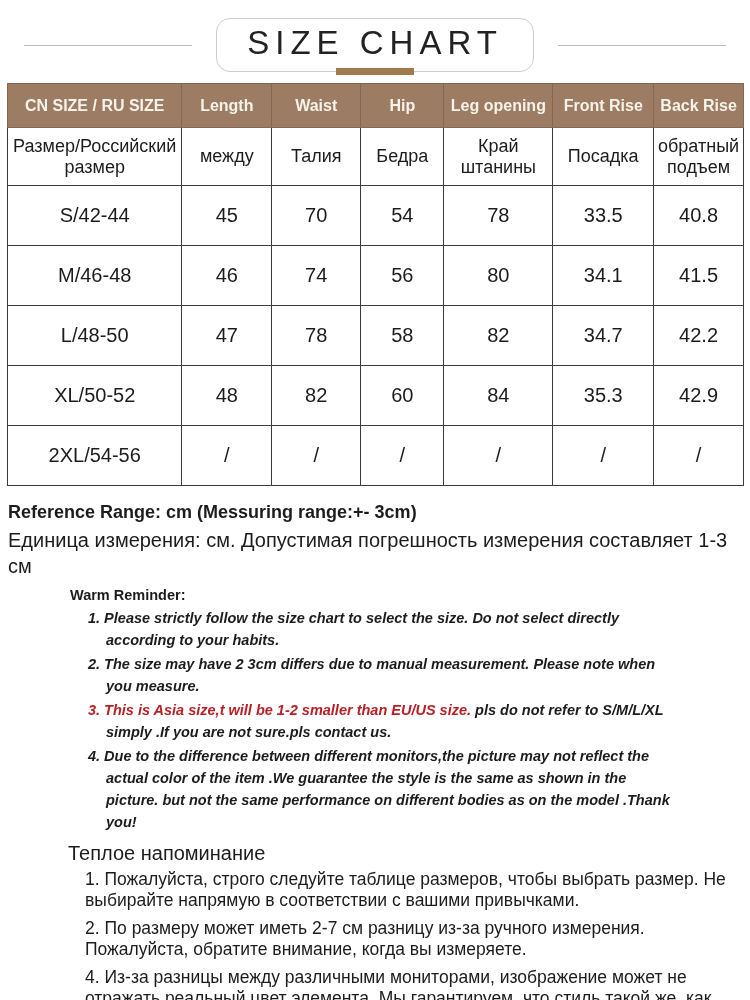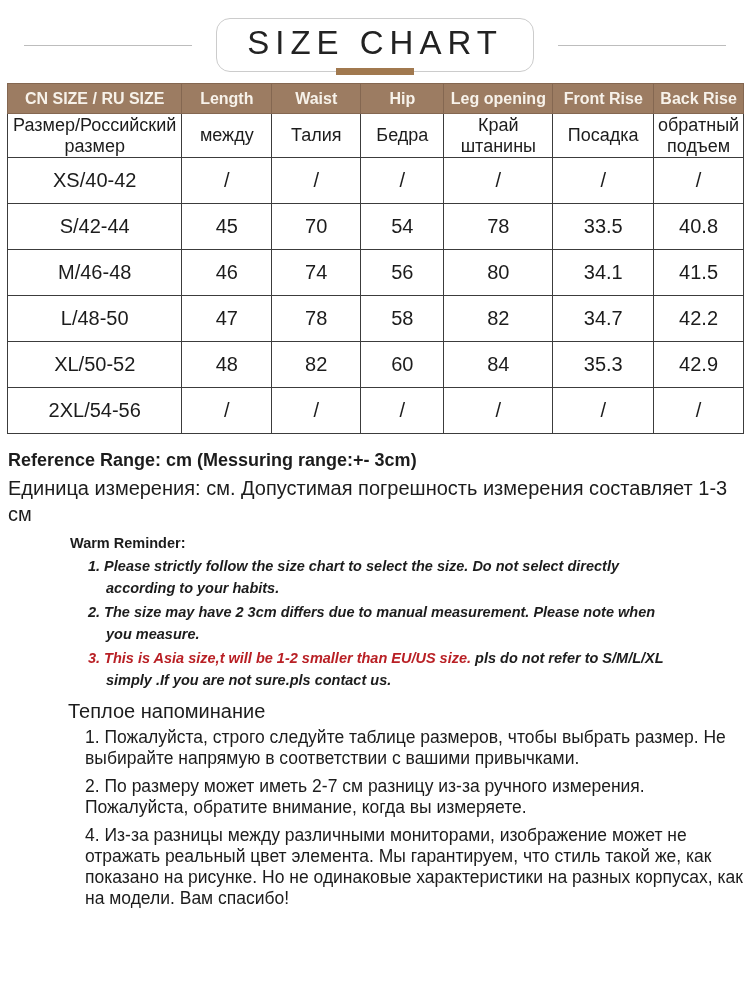--- a/index.html
+++ b/index.html
@@ -11,21 +11,21 @@
   
   .title-row{display:flex;align-items:center;justify-content:center;margin-top:20px;height:50px;}
   .side-line{height:1px;background:#bdbdbd;width:168px;flex:0 0 auto;}
   .title-box{position:relative;border:1px solid #cccccc;border-radius:14px;
     padding:5px 30px 9px 30px;margin:0 24px;background:#fff;}
   .title-text{font-size:33px;letter-spacing:6px;color:#222;font-weight:500;white-space:nowrap;}
   .title-bar{position:absolute;bottom:-4px;left:50%;transform:translateX(-50%);
     width:78px;height:7px;background:#a1794f;}
   
   table{border-collapse:collapse;table-layout:fixed;width:737px;margin:13px 0 0 7px;}
-  th,td{border:1px solid #3c3c3c;text-align:center;vertical-align:middle;padding:0 2px;overflow:hidden;margin-top:20px;}
+  th,td{border:1px solid #3c3c3c;text-align:center;vertical-align:middle;padding:7px 2px;overflow:hidden;margin-top:20px;}
   thead th{background:#9c7c62;color:#f7f2ea;font-size:16px;font-weight:700;height:29px;
     border-color:#846751;}
   tr.ru-head td{height:43px;font-size:18px;line-height:1.15;font-weight:400;}
   tbody tr.data-row td{height:45px;font-size:20px;font-weight:400;}
   tbody td.size-cell{font-size:21px;}
   
   .ref-en{margin:14px 0 0 8px;font-size:18px;font-weight:700;line-height:24px;}
   .ref-ru{margin:3px 0 6px 8px;font-size:20px;font-weight:400;line-height:26px;}
   .warm-heading{margin:6px 0 0 70px;font-size:14.5px;font-weight:700;line-height:20px;}
   .en-items{margin:2px 0 0 88px;width:585px;font-size:14.5px;font-weight:700;line-height:22px;}
@@ -74,29 +74,20 @@
     <tr class="ru-head">
       <td>Размер/Российский размер</td>
       <td>между</td>
       <td>Талия</td>
       <td>Бедра</td>
       <td>Край штанины</td>
       <td>Посадка</td>
       <td>обратный подъем</td>
     </tr>
     <tr class="data-row">
-      <td class="size-cell">XS/40-42</td>
-      <td>/</td>
-      <td>/</td>
-      <td>/</td>
-      <td>/</td>
-      <td>/</td>
-      <td>/</td>
-    </tr>
-    <tr class="data-row">
       <td class="size-cell">S/42-44</td>
       <td>45</td>
       <td>70</td>
       <td>54</td>
       <td>78</td>
       <td>33.5</td>
       <td>40.8</td>
     </tr>
     <tr class="data-row">
       <td class="size-cell">M/46-48</td>
@@ -138,20 +129,21 @@
 </table>
 
 <div class="ref-en">Reference Range: cm (Messuring range:+- 3cm)</div>
 <div class="ref-ru">Единица измерения: см. Допустимая погрешность измерения составляет 1-3 см</div>
 
 <div class="warm-heading">Warm Reminder:</div>
 <div class="en-items">
   <p class="en-item">1. Please strictly follow the size chart to select the size. Do not select directly according to your habits.</p>
   <p class="en-item">2. The size may have 2 3cm differs due to manual measurement. Please note when you measure.</p>
   <p class="en-item"><span class="red">3. This is Asia size,t will be 1-2 smaller than EU/US size.</span><span class="blk"> pls do not refer to S/M/L/XL simply .If you are not sure.pls contact us.</span></p>
+  <p class="en-item">4. Due to the difference between different monitors,the picture may not reflect the actual color of the item .We guarantee the style is the same as shown in the picture. but not the same performance on different bodies as on the model .Thank you!</p>
 </div>
 
 <div class="ru-heading">Теплое напоминание</div>
 <div class="ru-items">
   <p class="ru-item">1. Пожалуйста, строго следуйте таблице размеров, чтобы выбрать размер. Не выбирайте напрямую в соответствии с вашими привычками.</p>
   <p class="ru-item">2. По размеру может иметь 2-7 см разницу из-за ручного измерения. Пожалуйста, обратите внимание, когда вы измеряете.</p>
   <p class="ru-item">4. Из-за разницы между различными мониторами, изображение может не отражать реальный цвет элемента. Мы гарантируем, что стиль такой же, как показано на рисунке. Но не одинаковые характеристики на разных корпусах, как на модели. Вам спасибо!</p>
 </div>
 
 </body></html>

